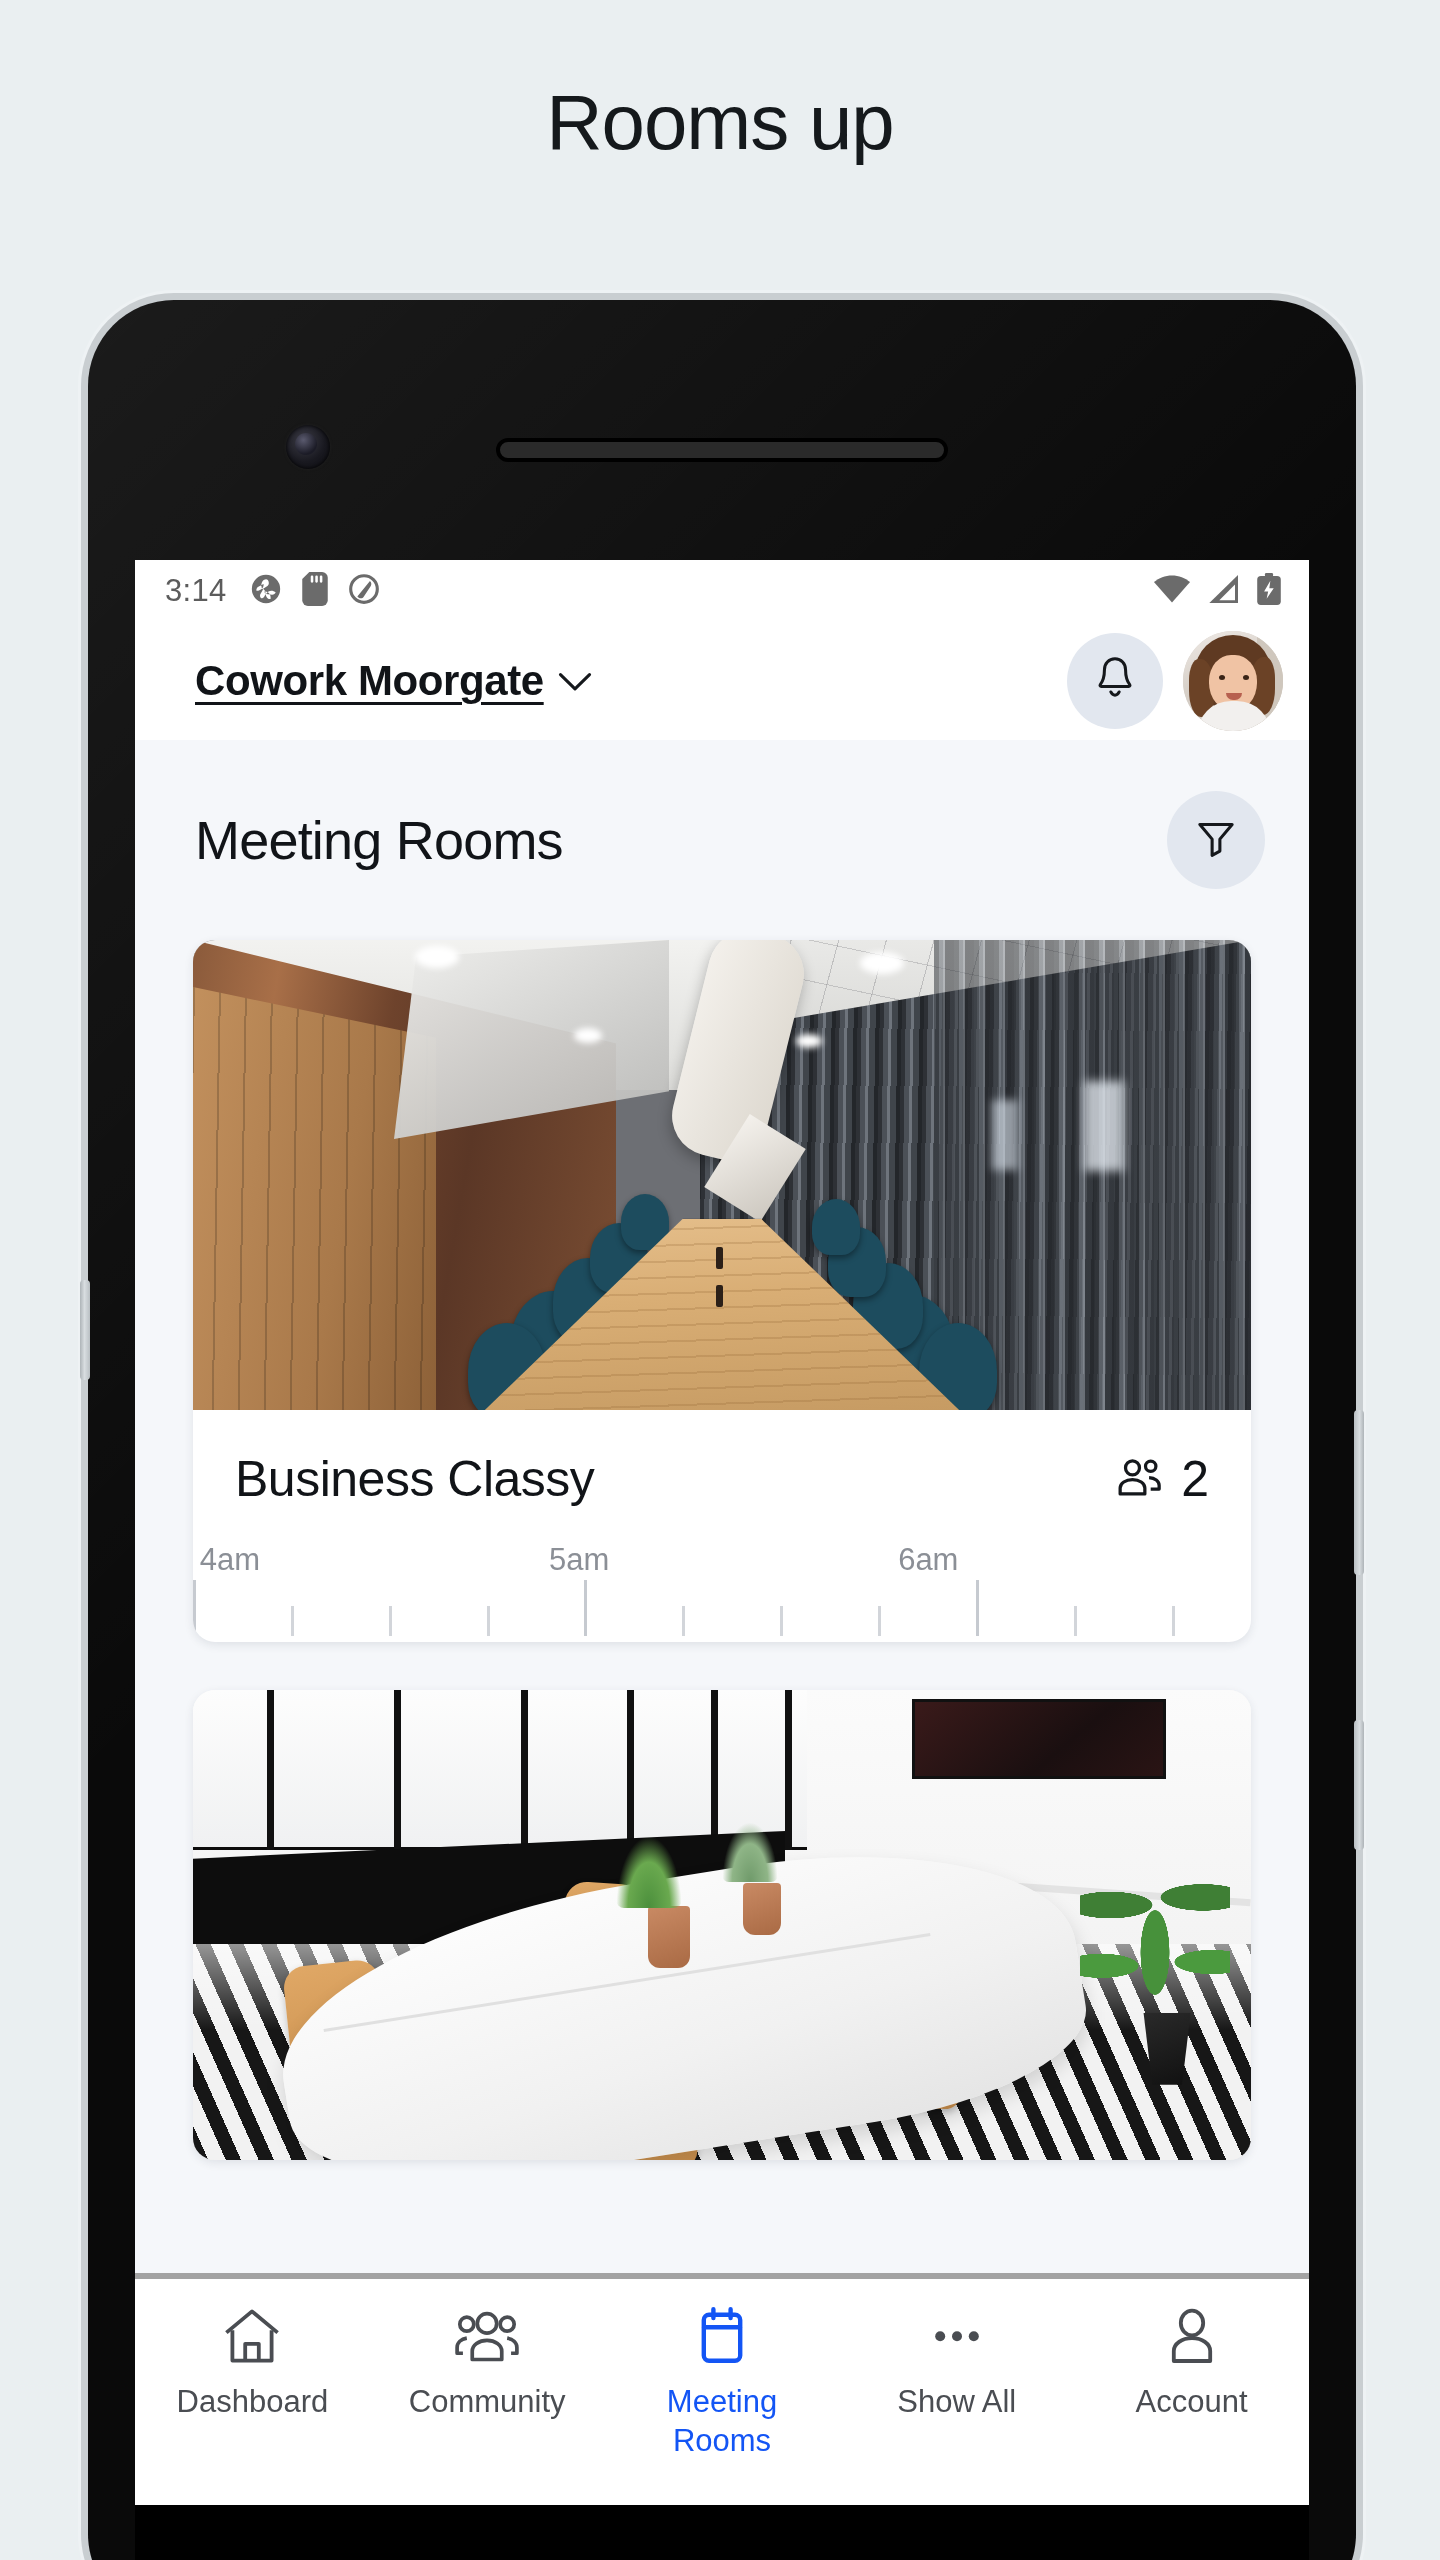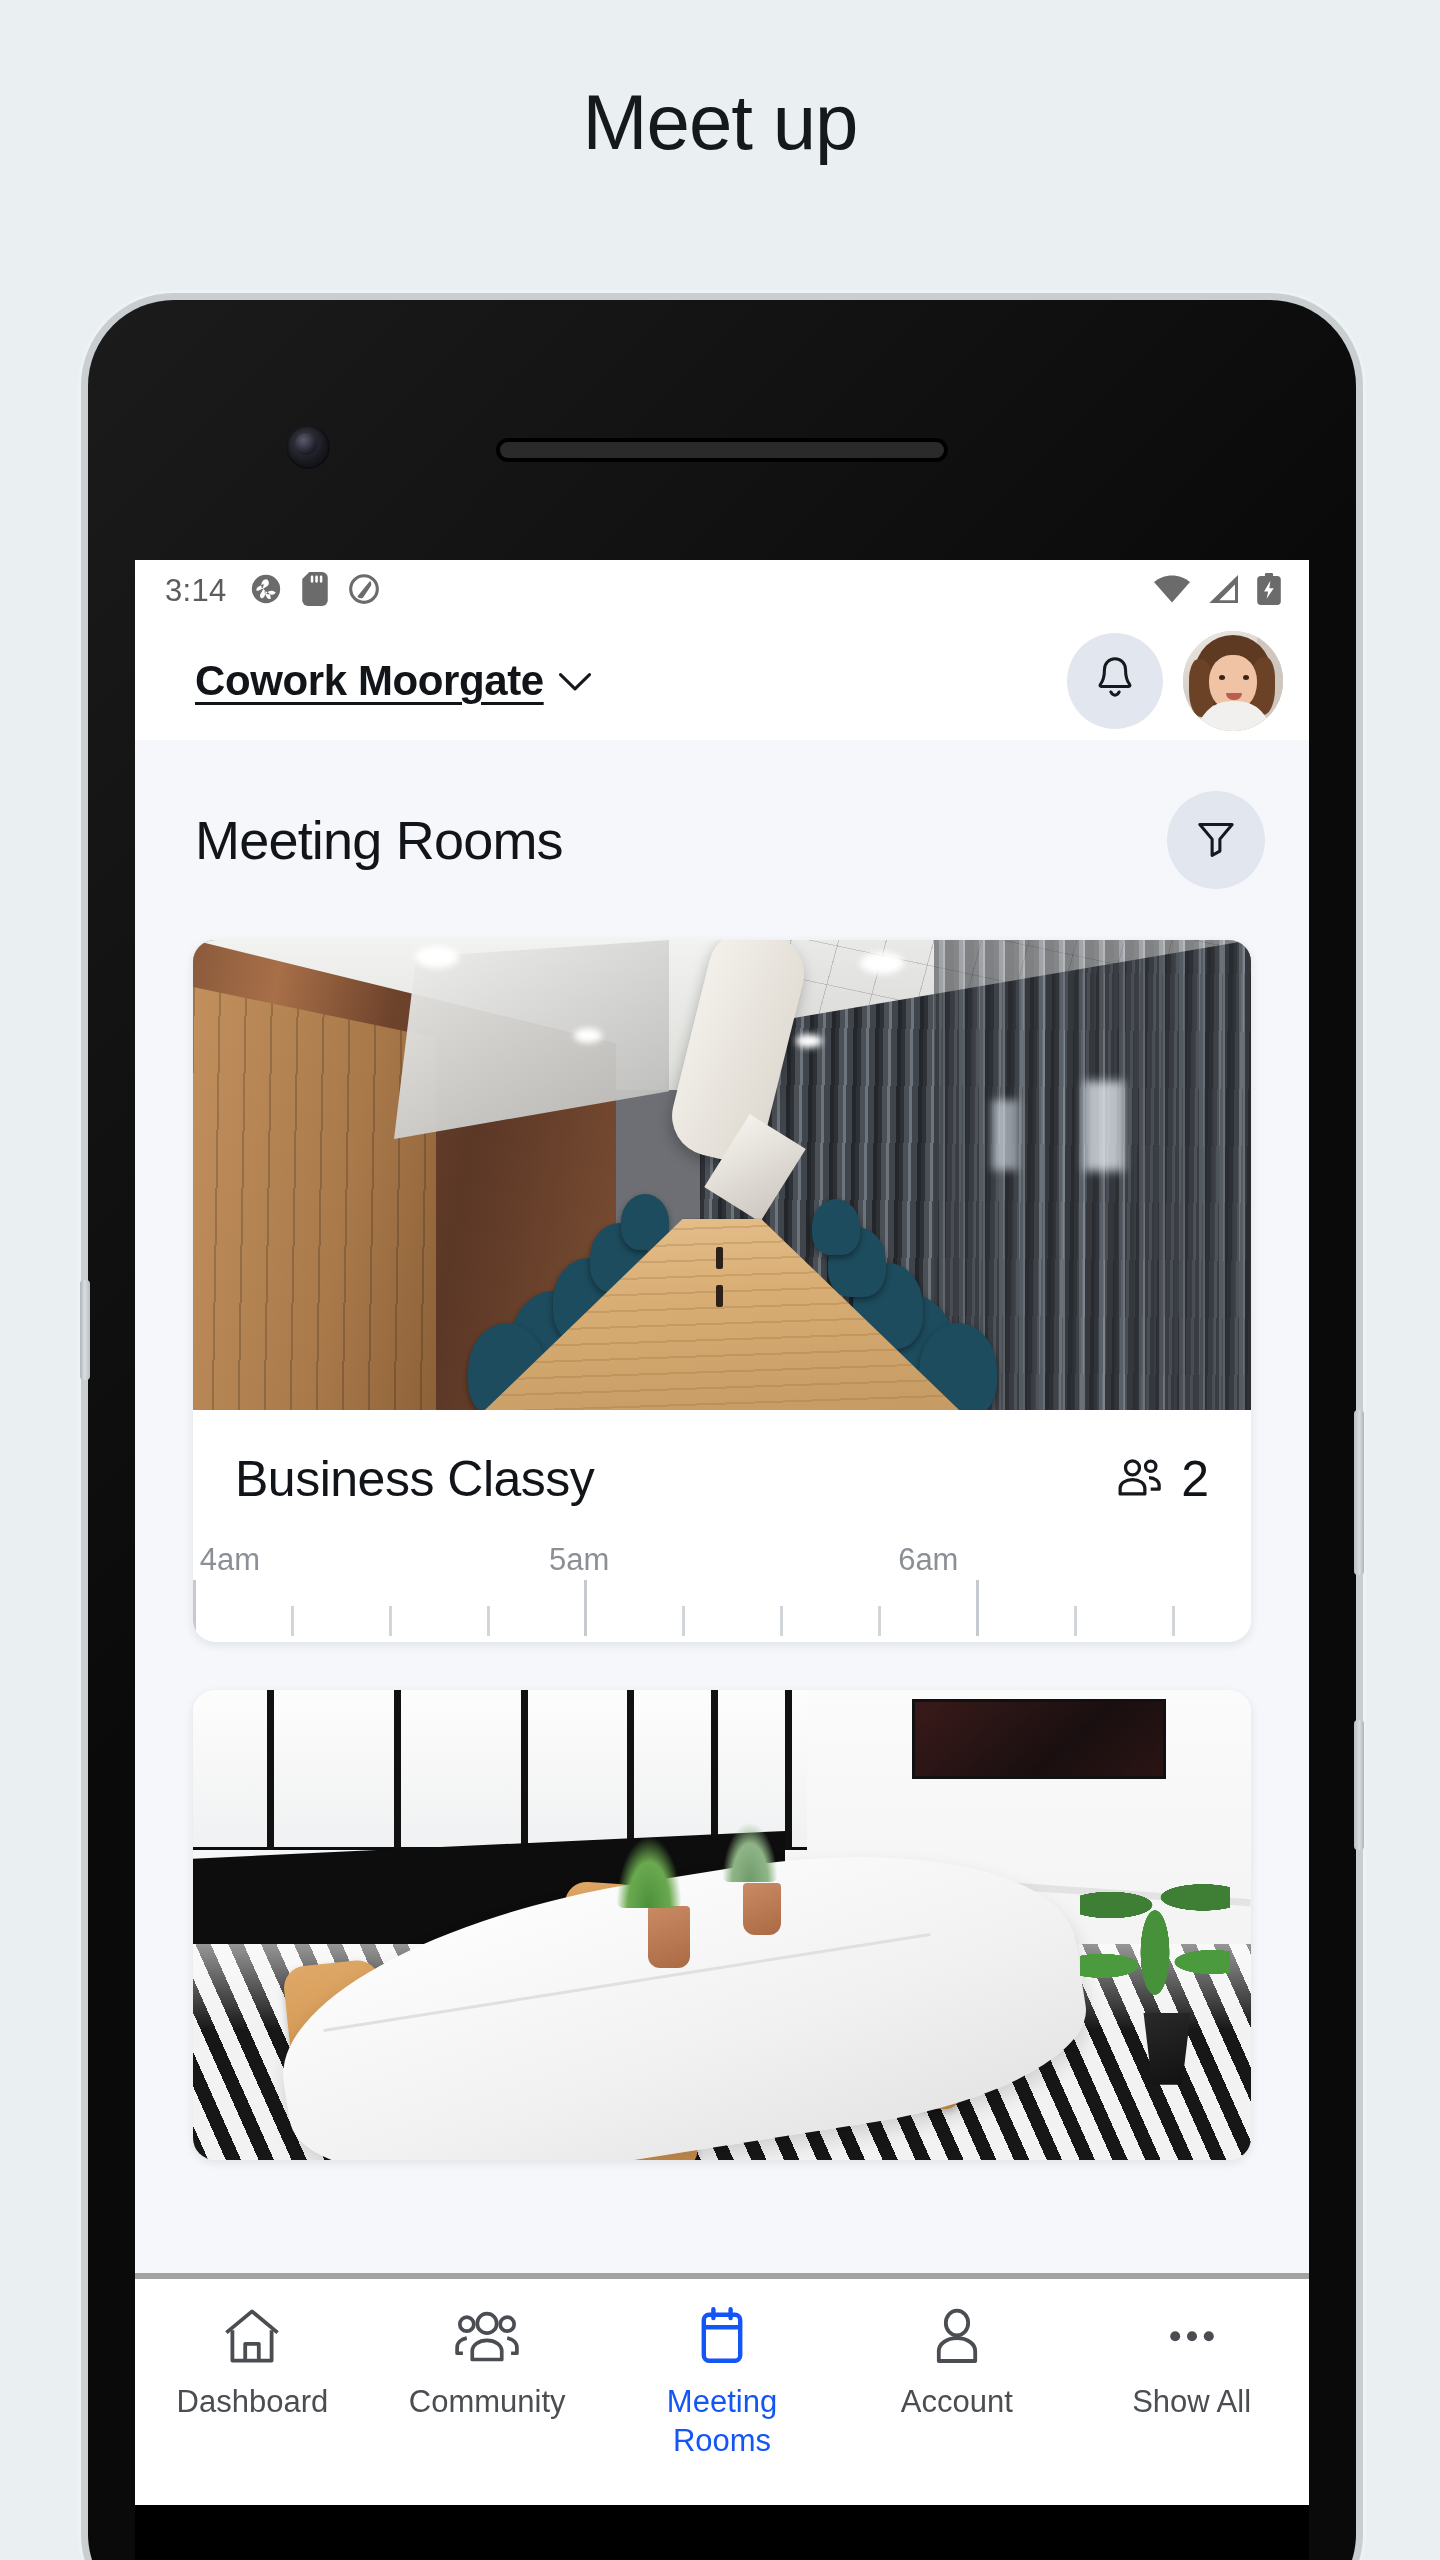--- a/index.html
+++ b/index.html
@@ -312,21 +312,21 @@
 
   
   .phone-chin{
     position:absolute; left:47px; top:2205px;
     width:1174px; height:86px; background:#000;
   }
 </style>
 </head>
 <body>
 
-<div class="page-title">Meet up</div>
+<div class="page-title">Rooms up</div>
 
 <div class="frame-outline"></div>
 <div class="phone-frame">
 
   <div class="side-btn power"></div>
   <div class="side-btn vol"></div>
   <div class="side-btn left-a"></div>
 
   <div class="earpiece"></div>
   <div class="front-cam"></div>
@@ -565,36 +565,36 @@
             <rect x="4.4" y="4.4" width="18.2" height="23" rx="2.6" fill="none" stroke="#1355f5" stroke-width="2.2"></rect>
             <path stroke="#1355f5" stroke-width="2.2" stroke-linecap="round" d="M4.6 10.6h17.8"></path>
             <path stroke="#1355f5" stroke-width="2.2" stroke-linecap="round" d="M9.2 1.6v4.4M17.8 1.6v4.4"></path>
           </svg>
         </span>
         <span class="nav-label"><span>Meeting</span><br><span>Rooms</span></span>
       </div>
 
       <div class="nav-item">
         <span class="nav-icon">
-          <svg width="54" height="58" viewBox="0 0 27 29">
-            <ellipse cx="13.5" cy="8" rx="5.6" ry="6.2" fill="none" stroke="#4a4d52" stroke-width="1.9"></ellipse>
-            <path fill="none" stroke="#4a4d52" stroke-width="1.9" stroke-linejoin="round" d="M4.4 27v-5c0-3.6 4-6.4 9.1-6.4s9.1 2.8 9.1 6.4v5z"></path>
-          </svg>
-        </span>
-        <span class="nav-label">Account</span>
-      </div>
-
-      <div class="nav-item">
-        <span class="nav-icon">
           <svg width="60" height="58" viewBox="0 0 30 29">
             <circle cx="6.6" cy="14.6" r="2.5" fill="#4a4d52"></circle>
             <circle cx="15" cy="14.6" r="2.5" fill="#4a4d52"></circle>
             <circle cx="23.4" cy="14.6" r="2.5" fill="#4a4d52"></circle>
           </svg>
         </span>
         <span class="nav-label">Show All</span>
       </div>
 
+      <div class="nav-item">
+        <span class="nav-icon">
+          <svg width="54" height="58" viewBox="0 0 27 29">
+            <ellipse cx="13.5" cy="8" rx="5.6" ry="6.2" fill="none" stroke="#4a4d52" stroke-width="1.9"></ellipse>
+            <path fill="none" stroke="#4a4d52" stroke-width="1.9" stroke-linejoin="round" d="M4.4 27v-5c0-3.6 4-6.4 9.1-6.4s9.1 2.8 9.1 6.4v5z"></path>
+          </svg>
+        </span>
+        <span class="nav-label">Account</span>
+      </div>
+
     </div>
   </div>
 
   <div class="phone-chin"></div>
 </div>
 
 </body></html>

